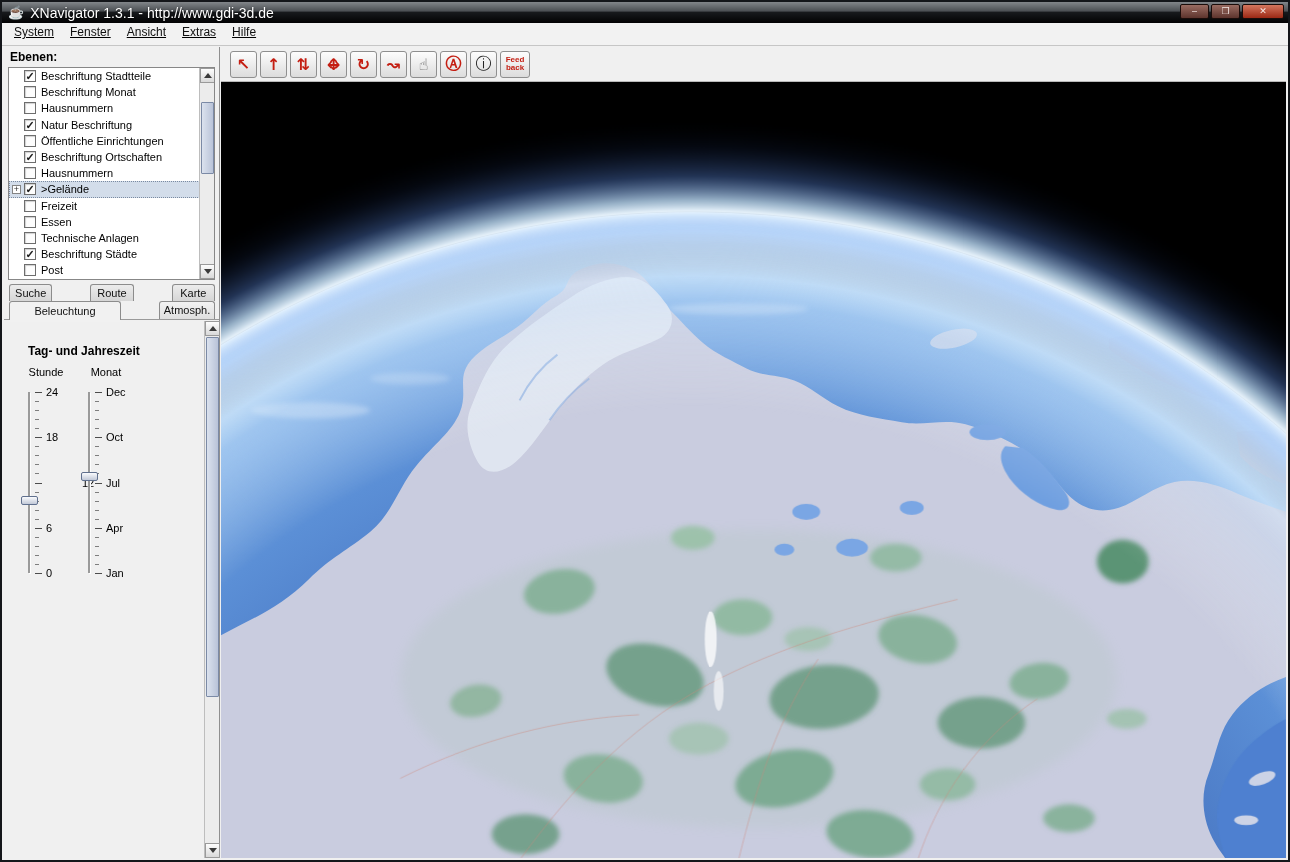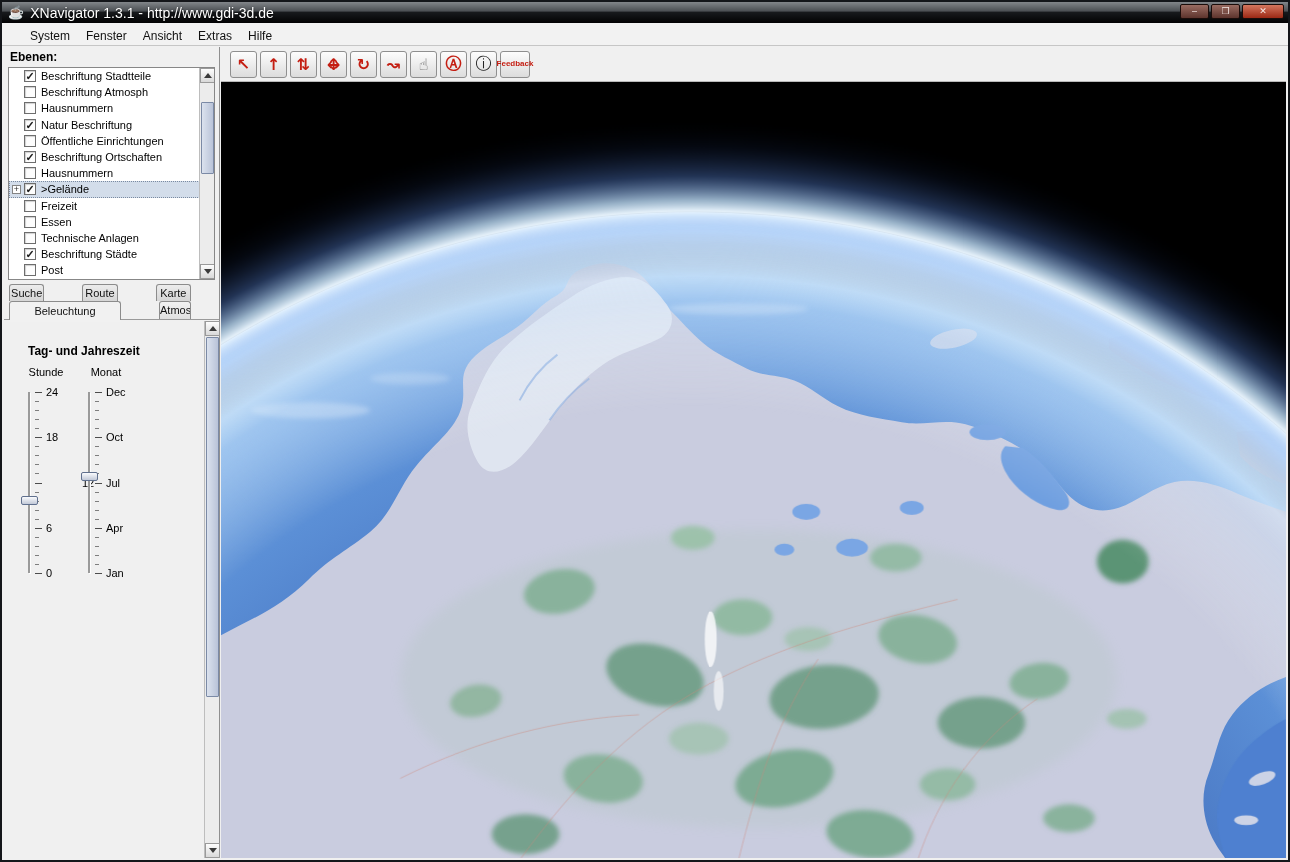--- a/index.html
+++ b/index.html
@@ -21,21 +21,21 @@
   .win-btn{
     width:29px;height:15px;border:1px solid #1a0c0a;border-radius:2px;color:#f4e9e6;
     font-size:9px;line-height:13px;text-align:center;
     background:linear-gradient(#9a6c62,#5d342d);box-sizing:border-box;cursor:default;
   }
   .win-btn.close{width:42px;background:linear-gradient(#d4765e,#9c2915);}
 
   
   .menubar{
     height:22px;background:#f2f2f2;border-bottom:1px solid #c6c6c6;
-    display:flex;align-items:flex-end;padding-left:20px;
+    display:flex;align-items:flex-start;padding-left:4px;text-decoration:underline;
   }
   .menu-item{font-size:12px;color:#111;padding:2px 8px;}
 
   
   .sidebar{position:absolute;left:2px;top:45px;width:216px;bottom:2px;background:#f0f0f0;border-right:1px solid #8f8f8f;box-sizing:border-box;}
   .ebenen-label{position:absolute;left:6px;top:3px;font-size:12px;font-weight:bold;color:#000;}
 
   .listbox{
     position:absolute;left:4px;top:20px;width:207px;height:213px;background:#fff;
     border:1px solid #878787;box-sizing:border-box;overflow:hidden;
@@ -64,21 +64,21 @@
   .vscroll .sc-btn.down{bottom:0;}
   .tri-up{width:0;height:0;border-left:4px solid transparent;border-right:4px solid transparent;border-bottom:5px solid #3a3a3a;}
   .tri-down{width:0;height:0;border-left:4px solid transparent;border-right:4px solid transparent;border-top:5px solid #3a3a3a;}
   .sc-thumb{
     position:absolute;left:1px;width:13px;background:linear-gradient(90deg,#dbe2ee,#b9c3d8);
     border:1px solid #7b8aa6;border-radius:1px;box-sizing:border-box;
   }
   .list-scroll{right:0;top:0;bottom:0;}
 
   
-  .tab-row{position:absolute;left:5px;width:182px;display:flex;gap:36px;}
+  .tab-row{position:absolute;left:5px;width:206px;display:flex;gap:36px;}
   .tab-row-1{top:237px;height:17px;}
   .tab-row-2{top:254px;height:19px;}
   .tab{
     flex:1;height:100%;box-sizing:border-box;border:1px solid #8c8c8c;border-bottom:none;
     border-radius:3px 3px 0 0;background:linear-gradient(#ececec,#d6d6d6);
     font-size:11px;color:#111;text-align:center;line-height:16px;margin-right:2px;white-space:nowrap;overflow:hidden;
   }
   .tab:last-child{margin-right:0;}
   .tab.tab2{background:linear-gradient(#f2f2f2,#dedede);}
   .tab.active{background:#f1f1f1;line-height:18px;z-index:3;box-shadow:0 2px 0 #f1f1f1;}
@@ -111,21 +111,21 @@
   }
   .tool-btn{
     width:27px;height:27px;border:1px solid #8f8f8f;border-radius:3px;
     background:linear-gradient(#fdfdfd,#dcdcdc);box-sizing:border-box;
     font-family:"DejaVu Sans", sans-serif;font-size:16px;font-weight:bold;color:#c41e12;
     display:flex;align-items:center;justify-content:center;padding:0;position:relative;cursor:default;
   }
   .tool-btn.tone-gray{color:#6e6e6e;}
   .tool-btn.tone-dark{color:#222;font-weight:normal;}
   .tool-btn.compose span{position:absolute;left:0;top:0;width:100%;height:100%;display:flex;align-items:center;justify-content:center;}
-  .tool-btn.feedback{font-size:8px;line-height:8px;color:#c41e12;font-family:"Liberation Sans",sans-serif;width:30px;}
+  .tool-btn.feedback{flex-direction:column;font-size:8px;line-height:8px;color:#c41e12;font-family:"Liberation Sans",sans-serif;width:30px;}
   .map{position:absolute;left:0;right:0;top:35px;bottom:0;background:var(--space,#000);}
   .map svg{display:block;width:100%;height:100%;}
 </style>
 </head>
 <body>
 
 <div class="window">
 
   <div class="titlebar">
     <span class="app-icon">☕</span>
@@ -151,21 +151,21 @@
     <div class="listbox">
       <div>
           <div class="layer-row">
             <span class="expander hidden"></span>
             <span class="checkbox">✓</span>
             <span class="layer-label">Beschriftung Stadtteile</span>
           </div>
           <div class="layer-row">
             <span class="expander hidden"></span>
             <span class="checkbox"></span>
-            <span class="layer-label">Beschriftung Atmosph</span>
+            <span class="layer-label">Beschriftung Monat</span>
           </div>
           <div class="layer-row">
             <span class="expander hidden"></span>
             <span class="checkbox"></span>
             <span class="layer-label">Hausnummern</span>
           </div>
           <div class="layer-row">
             <span class="expander hidden"></span>
             <span class="checkbox">✓</span>
             <span class="layer-label">Natur Beschriftung</span>

